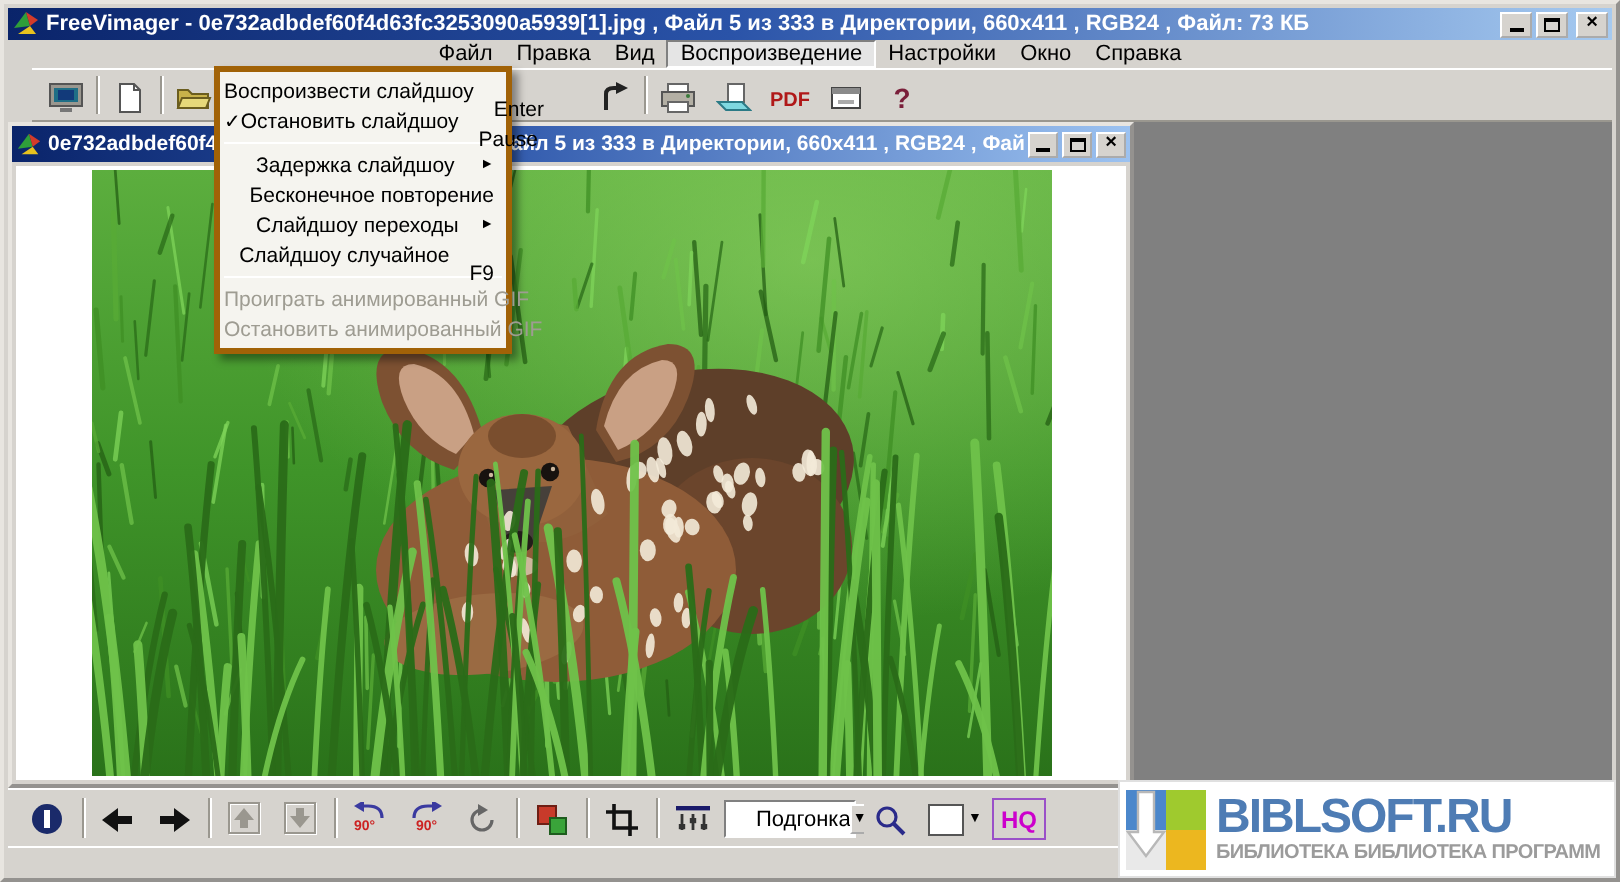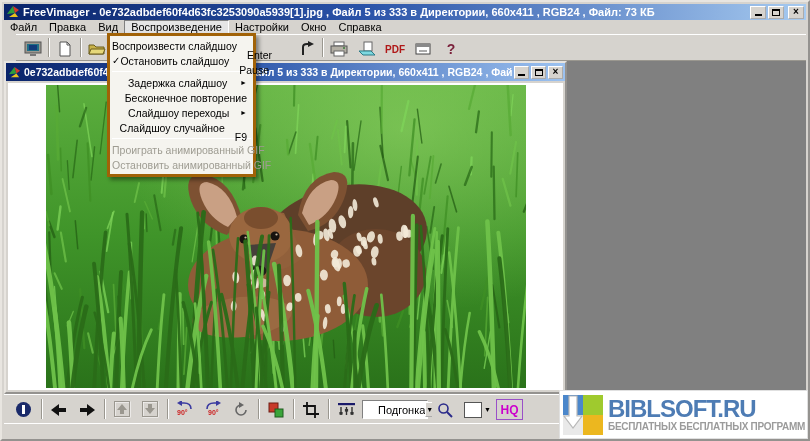--- a/index.html
+++ b/index.html
@@ -11,21 +11,21 @@
     background:linear-gradient(90deg,#0a246a 0%,#2a53a8 45%,#a6caf0 100%);
     display:flex;align-items:center;padding:0 2px;color:#fff;}
   .titlebar .ttext{font-size:11px;font-weight:bold;white-space:nowrap;overflow:hidden;flex:1;margin-left:3px;}
   .winbtn{width:16px;height:13px;background:#d6d3ce;border:1px outset #fff;
     display:flex;align-items:center;justify-content:center;margin-left:2px;position:relative;}
   .glyph-min{width:7px;height:2px;background:#000;margin-top:6px;}
   .glyph-max{width:8px;height:7px;border:1px solid #000;border-top:2px solid #000;}
   .glyph-close{font-size:10px;font-weight:bold;color:#000;line-height:10px;}
   
   .menubar{position:absolute;left:2px;top:18px;right:2px;height:14px;background:#d6d3ce;
-    display:flex;align-items:center;font-size:11px;color:#000;}
+    display:flex;align-items:center;font-size:11px;color:#000;justify-content:center;}
   .menubar .mitem{padding:0 6px;height:14px;line-height:14px;}
   .menubar .mitem.active{border:1px solid;border-color:#808080 #fff #fff #808080;
     line-height:12px;background:#e5e5e5;}
   
   .toolbar{position:absolute;left:14px;top:32px;right:2px;height:27px;background:#d6d3ce;
     border-top:1px solid #fff;border-bottom:1px solid #9a978f;}
   .tbtn{position:absolute;top:2px;width:26px;height:23px;display:flex;align-items:center;
     justify-content:center;background:#d6d3ce;}
   .tsep{position:absolute;top:3px;width:2px;height:19px;border-left:1px solid #9a978f;border-right:1px solid #fff;}
   
@@ -685,17 +685,17 @@
       <svg width="42" height="42" viewBox="0 0 42 42">
         <rect x="1" y="1" width="20" height="20" fill="#4b87cb"></rect>
         <rect x="21" y="1" width="20" height="20" fill="#9fca2e"></rect>
         <rect x="1" y="21" width="20" height="20" fill="#e9e9e9"></rect>
         <rect x="21" y="21" width="20" height="20" fill="#ecb71f"></rect>
         <path d="M7 2 L15 2 L15 22 L20 22 L11 34 L2 22 L7 22 Z" fill="#fff" stroke="#b8b8b8" stroke-width="1.2"></path>
       </svg>
     </span>
     <span class="wmtext">
       <div class="wmtitle">BIBLSOFT.RU</div>
-      <div class="wmsub">БЕСПЛАТНЫХ БЕСПЛАТНЫХ ПРОГРАММ</div>
+      <div class="wmsub">БИБЛИОТЕКА БИБЛИОТЕКА ПРОГРАММ</div>
     </span>
   </div>
 
 </div>
 
 </body></html>

